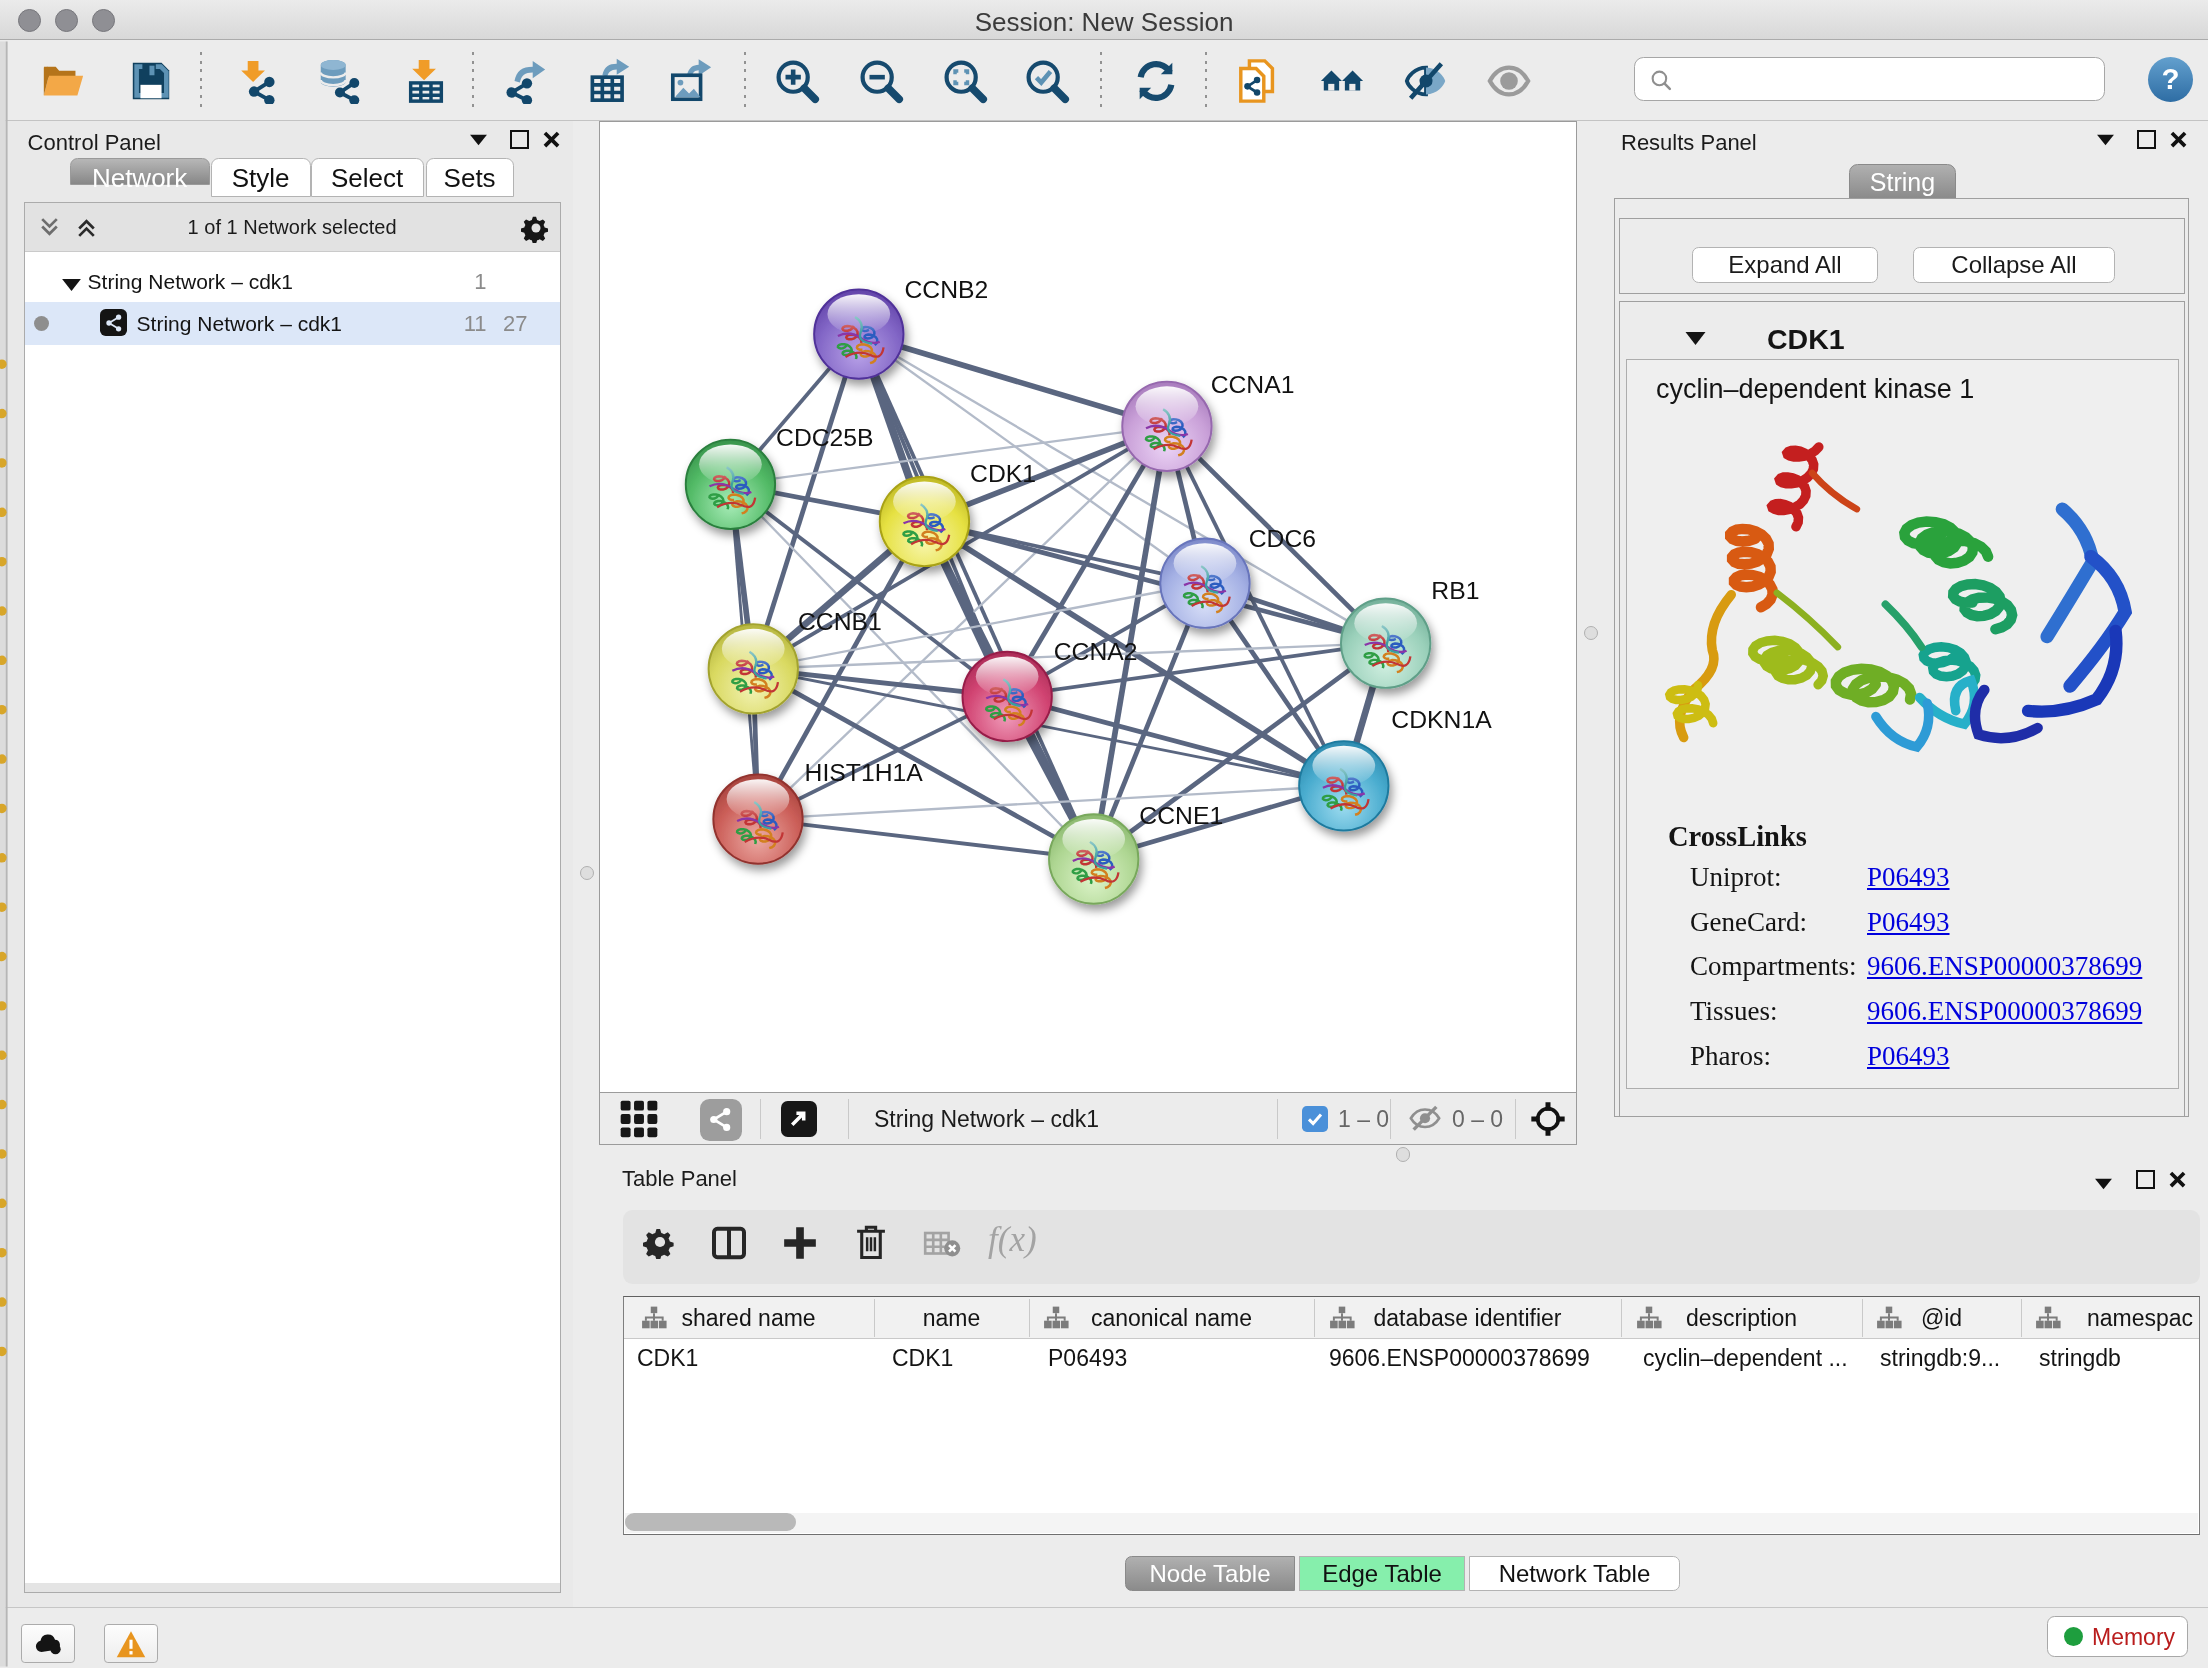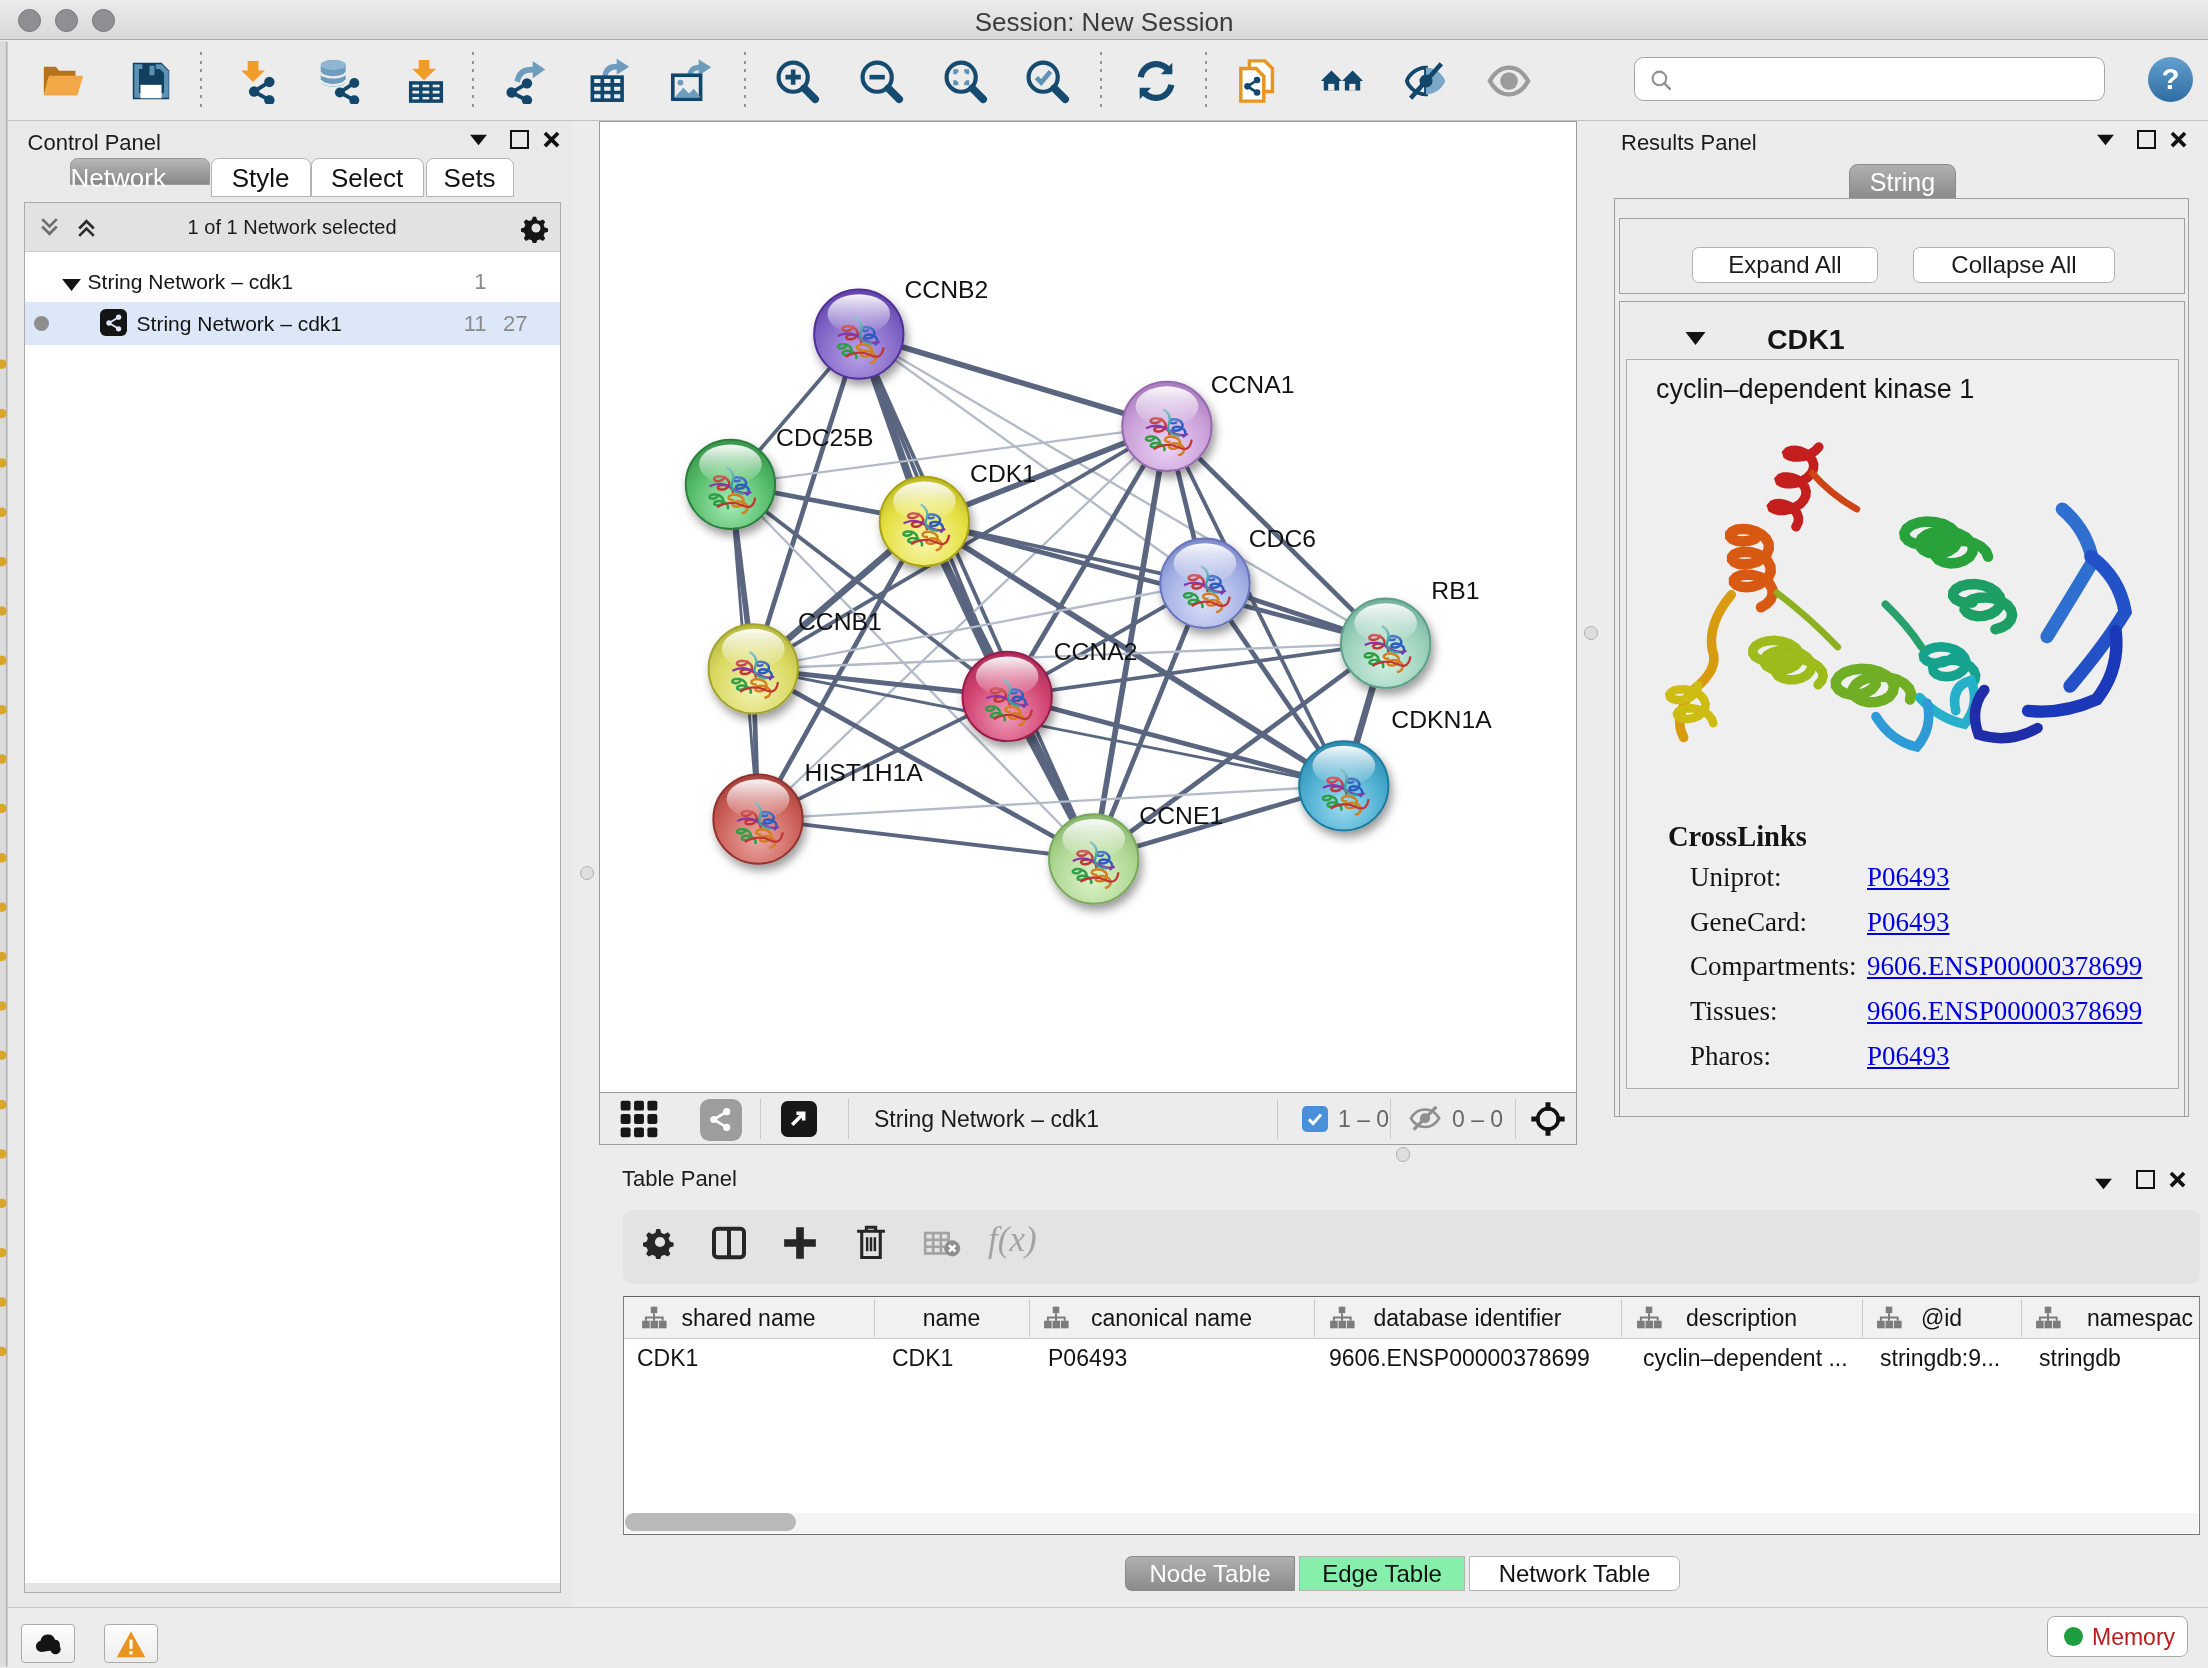--- a/index.html
+++ b/index.html
@@ -235,21 +235,21 @@
 
     <div class="paneltitle" style="position:absolute; left:20px; top:8.6px;">Control Panel</div>
     <svg style="position:absolute; left:460px; top:11.4px; width:21px; height:15px;" viewBox="0 0 22 16">
         <path d="M2 3h18l-9 11z" fill="#111"></path>
       </svg>
     <div style="position:absolute; left:502px; top:8.6px; width:19px; height:19px; border:2.9px solid #111;"></div>
     <svg style="position:absolute; left:533px; top:7.6px; width:21px; height:21px;" viewBox="0 0 24 24">
         <path d="M3 6 6 3 12 9 18 3 21 6 15 12 21 18 18 21 12 15 6 21 3 18 9 12z" fill="#111"></path>
       </svg>
 
-    <div style="position:absolute; left:62px; top:37px; width:140px; height:27px; background:linear-gradient(#b7b7b7,#878787); border:1px solid #9a9a9a; border-radius:7.6px 7.6px 0 0; color:#fff; font-size:26px; line-height:38px;">Network</div>
+    <div style="position:absolute; left:62px; top:37px; width:140px; height:27px; background:linear-gradient(#b7b7b7,#878787); border:1px solid #9a9a9a; border-radius:7.6px 7.6px 0 0; color:#fff; font-size:26px; text-align:center; line-height:38px;">Network</div>
     <div style="position:absolute; left:203px; top:37px; width:100px; height:39px; background:#fff; border:1px solid #b3b3b3; border-radius:7.6px 7.6px 0 0; color:#111; font-size:26px; text-align:center; line-height:38px;">Style</div>
     <div style="position:absolute; left:303px; top:37px; width:113px; height:39px; background:#fff; border:1px solid #b3b3b3; border-radius:7.6px 7.6px 0 0; color:#111; font-size:26px; text-align:center; line-height:38px;">Select</div>
     <div style="position:absolute; left:418px; top:37px; width:88px; height:39px; background:#fff; border:1px solid #b3b3b3; border-radius:7.6px 7.6px 0 0; color:#111; font-size:26px; text-align:center; line-height:38px;">Sets</div>
 
     <div style="position:absolute; left:16px; top:81px; width:537px; height:1391px; border:1px solid #ababab; background:#e4e4e4;"></div>
 
     <div style="position:absolute; left:17px; top:82px; width:535px; height:49px; background:#e2e2e2; border-bottom:1px solid #cacaca;">
       <svg style="position:absolute; left:12.4px; top:12.4px; width:25px; height:25px;" viewBox="0 0 24 24" fill="none" stroke="#6e6e6e" stroke-width="2.6">
           <path d="M5 5l7 7 7-7M5 12l7 7 7-7" transform="translate(0,-1)"></path>
         </svg>

